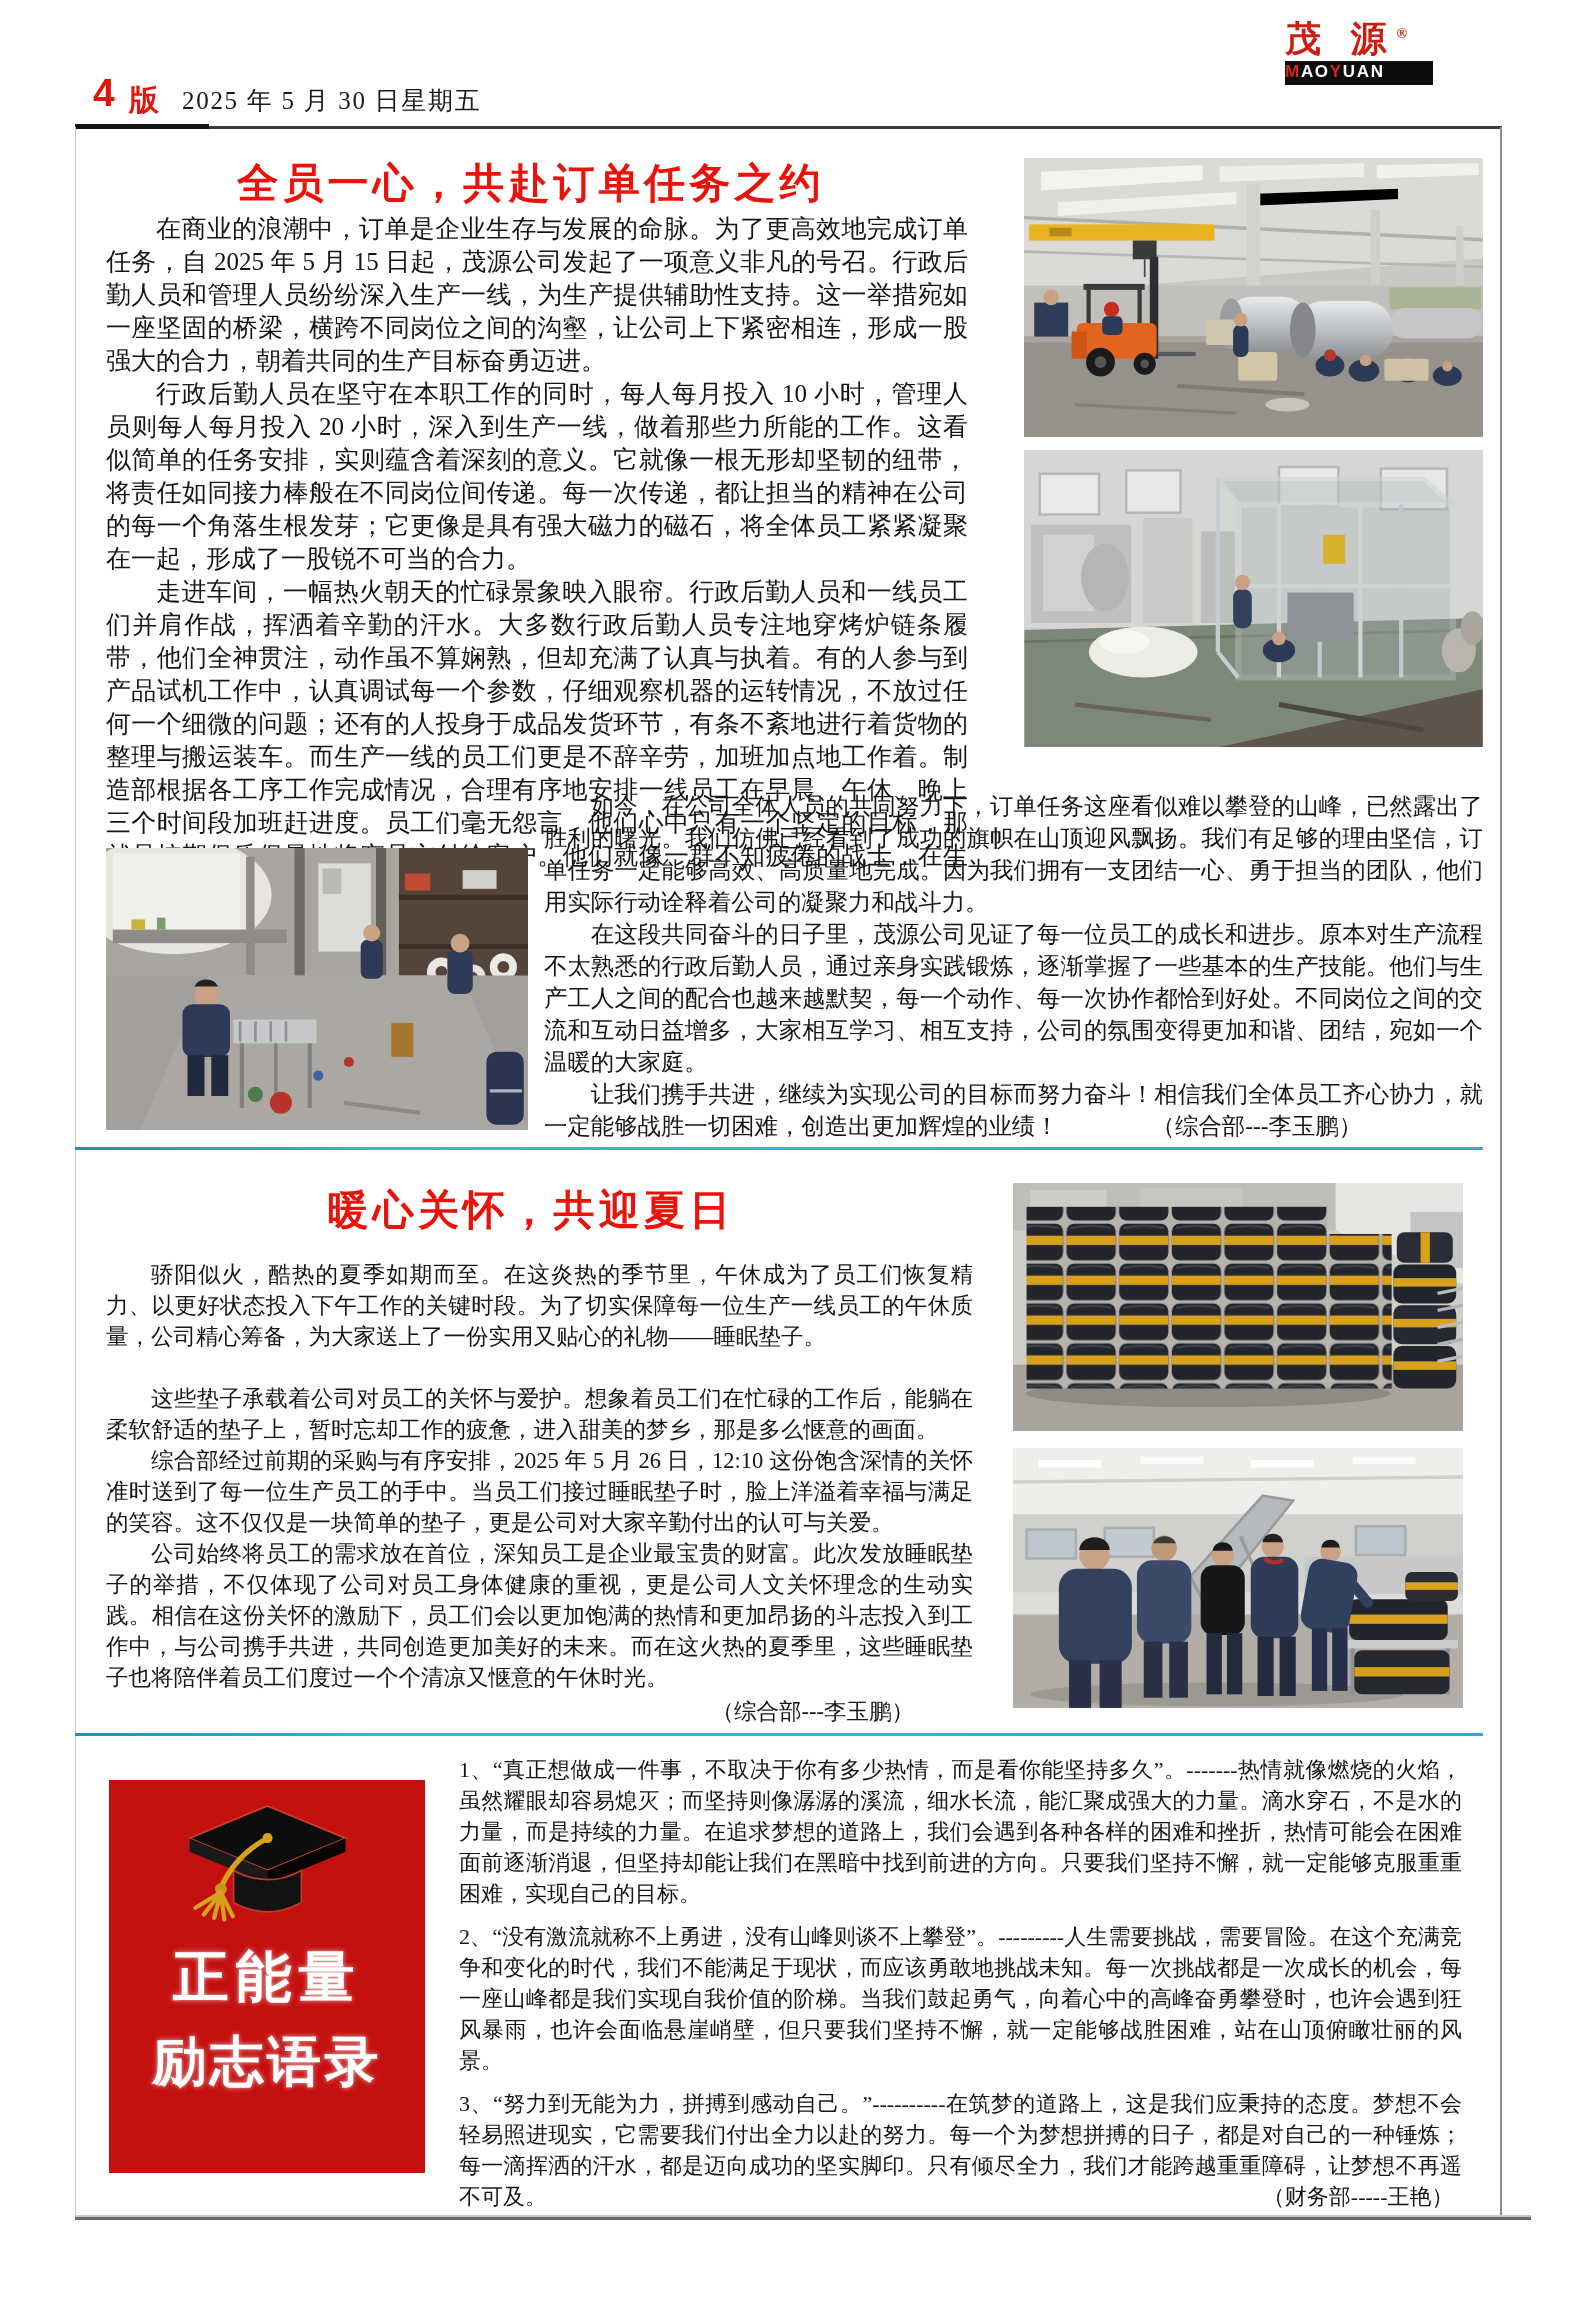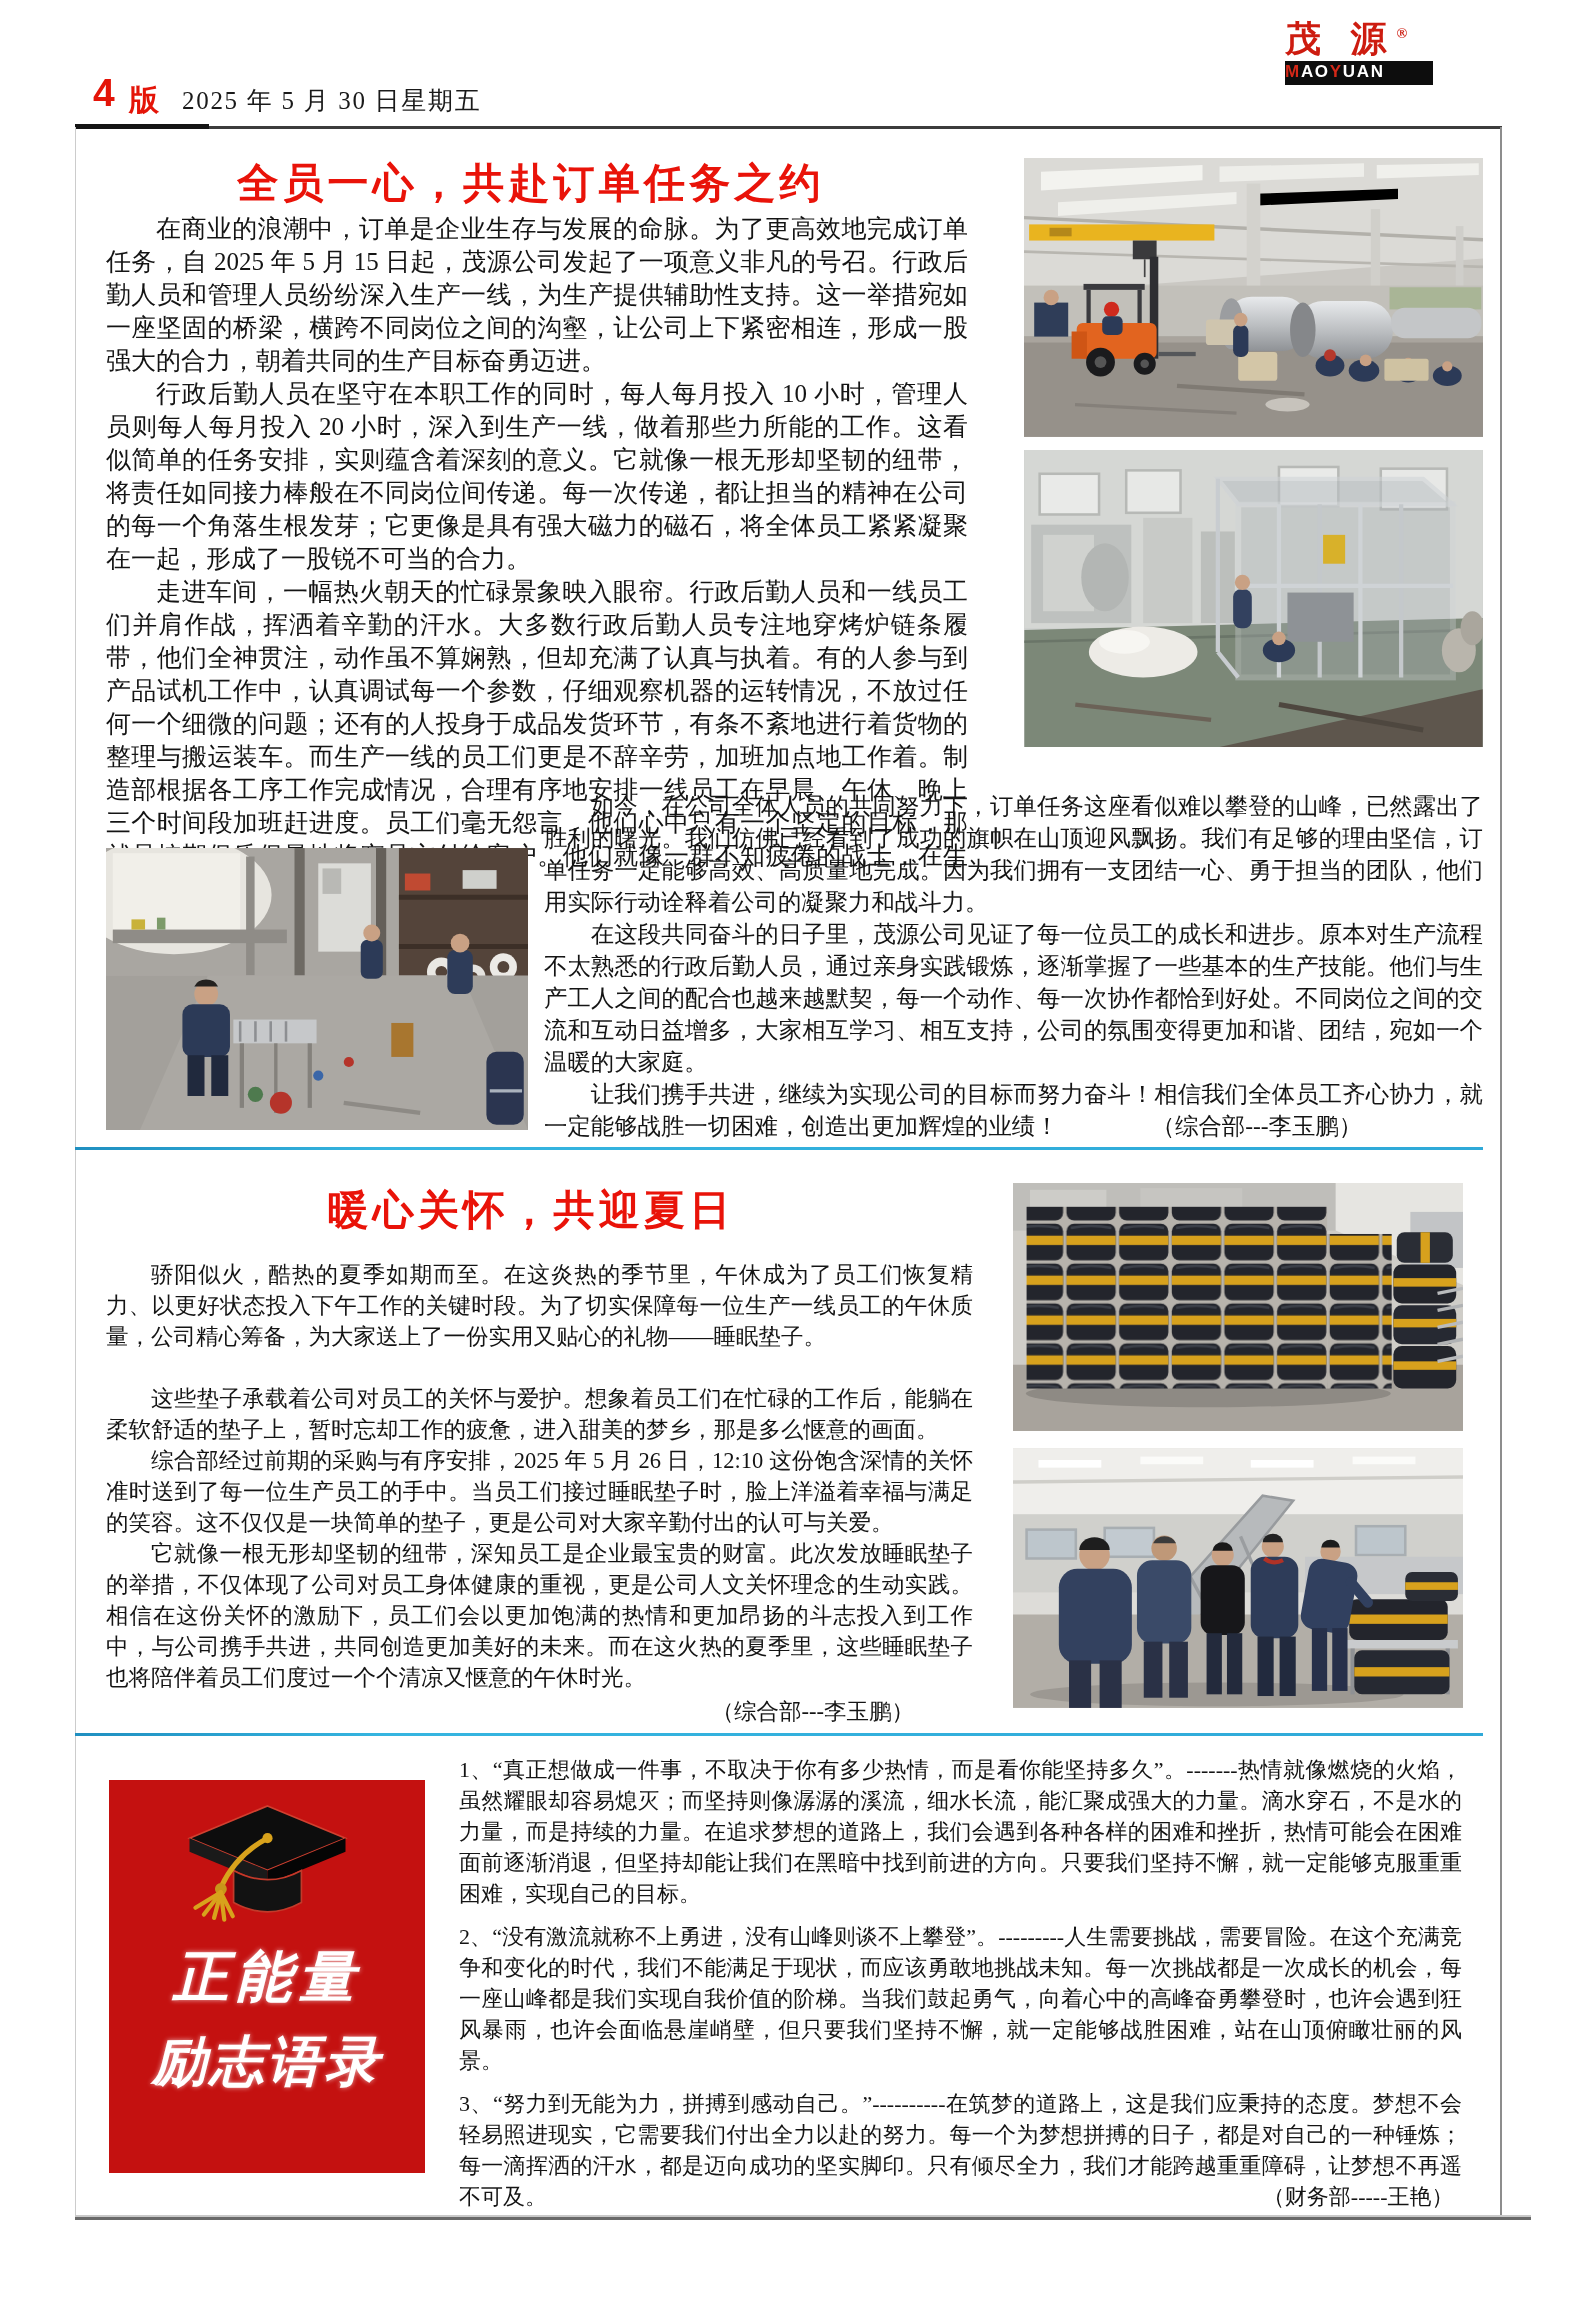--- a/index.html
+++ b/index.html
@@ -30,21 +30,21 @@
   .a1b{left:544px;top:790px;width:939px;font-size:23.4px;line-height:32px;}
   .a2t{left:106px;top:1259px;width:867px;font-size:22.5px;line-height:31px;}
   .gap-after{margin-bottom:31px !important;}
   .sig-inline{margin-left:93px;}
   .sig-right{display:block;text-align:right;padding-right:59px;text-indent:0;margin-top:2.5px;}
   
   .quotes{left:459px;top:1754px;width:1003px;font-size:22px;line-height:31px;}
   .quotes p{margin:0 0 12px 0;text-align:justify;}
   .qsig{float:right;padding-right:8.5px;}
   
-  .badge{left:109px;top:1780px;width:316px;height:393px;background:#c41110;display:flex;flex-direction:column;align-items:center;font-style:italic;}
+  .badge{left:109px;top:1780px;width:316px;height:393px;background:#c41110;display:flex;flex-direction:column;align-items:center;}
   .badge-t1{margin-top:5.1px;color:#ffffff;font-family:"Liberation Sans","DejaVu Sans",sans-serif;font-weight:bold;font-size:56px;letter-spacing:6.8px;text-shadow:0 0 5.1px rgba(255,255,255,.65);}
   .badge-t2{margin-top:10.2px;color:#ffffff;font-family:"Liberation Sans","DejaVu Sans",sans-serif;font-weight:bold;font-size:54px;letter-spacing:3.4px;text-shadow:0 0 5.1px rgba(255,255,255,.65);}
   
   .photo{overflow:hidden;background:#d8d6d2;}
   .photo svg{display:block;}
 </style>
 </head>
 <body>
 
 <div class="abs pagenum">4</div>
@@ -249,21 +249,21 @@
 </div>
 
 <div class="abs divider" style="left:75px;top:1147px;width:1408px;"></div>
 
 <div class="abs atitle" style="top:1183px;">暖心关怀，共迎夏日</div>
 
 <div class="abs tblock a2t">
   <p class="gap-after">骄阳似火，酷热的夏季如期而至。在这炎热的季节里，午休成为了员工们恢复精力、以更好状态投入下午工作的关键时段。为了切实保障每一位生产一线员工的午休质量，公司精心筹备，为大家送上了一份实用又贴心的礼物——睡眠垫子。</p>
   <p>这些垫子承载着公司对员工的关怀与爱护。想象着员工们在忙碌的工作后，能躺在柔软舒适的垫子上，暂时忘却工作的疲惫，进入甜美的梦乡，那是多么惬意的画面。</p>
   <p>综合部经过前期的采购与有序安排，2025 年 5 月 26 日，12:10 这份饱含深情的关怀准时送到了每一位生产员工的手中。当员工们接过睡眠垫子时，脸上洋溢着幸福与满足的笑容。这不仅仅是一块简单的垫子，更是公司对大家辛勤付出的认可与关爱。</p>
-  <p>它就像一根无形却坚韧的纽带，深知员工是企业最宝贵的财富。此次发放睡眠垫子的举措，不仅体现了公司对员工身体健康的重视，更是公司人文关怀理念的生动实践。相信在这份关怀的激励下，员工们会以更加饱满的热情和更加昂扬的斗志投入到工作中，与公司携手共进，共同创造更加美好的未来。而在这火热的夏季里，这些睡眠垫子也将陪伴着员工们度过一个个清凉又惬意的午休时光。</p>
+  <p>公司始终将员工的需求放在首位，深知员工是企业最宝贵的财富。此次发放睡眠垫子的举措，不仅体现了公司对员工身体健康的重视，更是公司人文关怀理念的生动实践。相信在这份关怀的激励下，员工们会以更加饱满的热情和更加昂扬的斗志投入到工作中，与公司携手共进，共同创造更加美好的未来。而在这火热的夏季里，这些睡眠垫子也将陪伴着员工们度过一个个清凉又惬意的午休时光。</p>
   <span class="sig-right">（综合部---李玉鹏）</span>
 </div>
 
 <div class="abs photo" style="left:1013px;top:1183px;width:450px;height:248px;">
 <svg width="450" height="248" viewBox="0 0 530 292">
   <defs>
     <pattern id="bale" width="62" height="47" patternUnits="userSpaceOnUse">
       <rect width="62" height="47" fill="#b7b3ac"></rect>
       <rect x="1" y="1" width="58" height="43" rx="9" fill="#23252c"></rect>
       <rect x="1" y="15" width="58" height="11" fill="#d7a11d"></rect>

